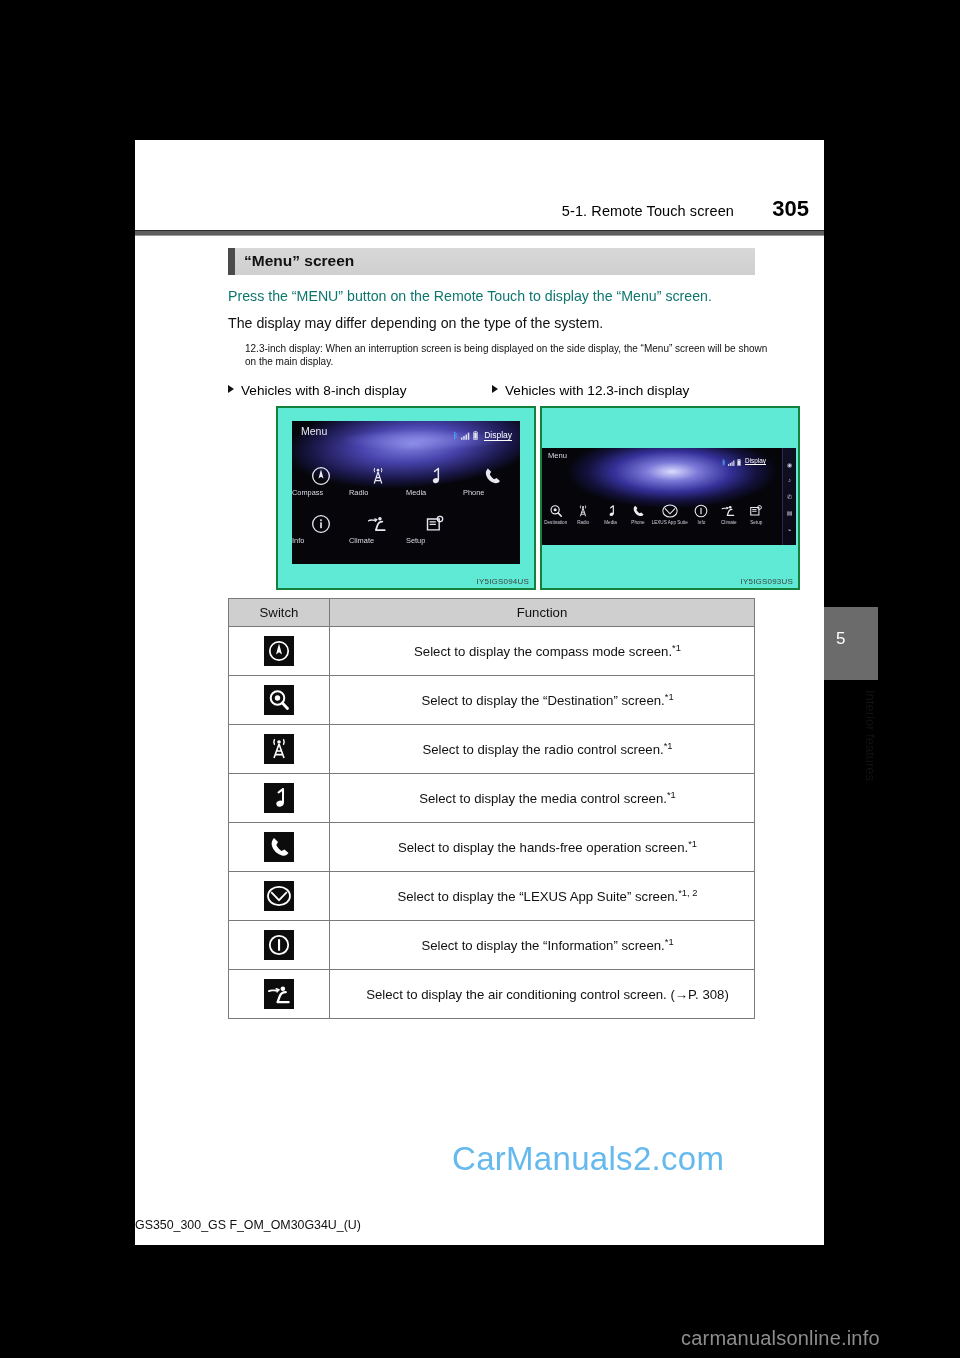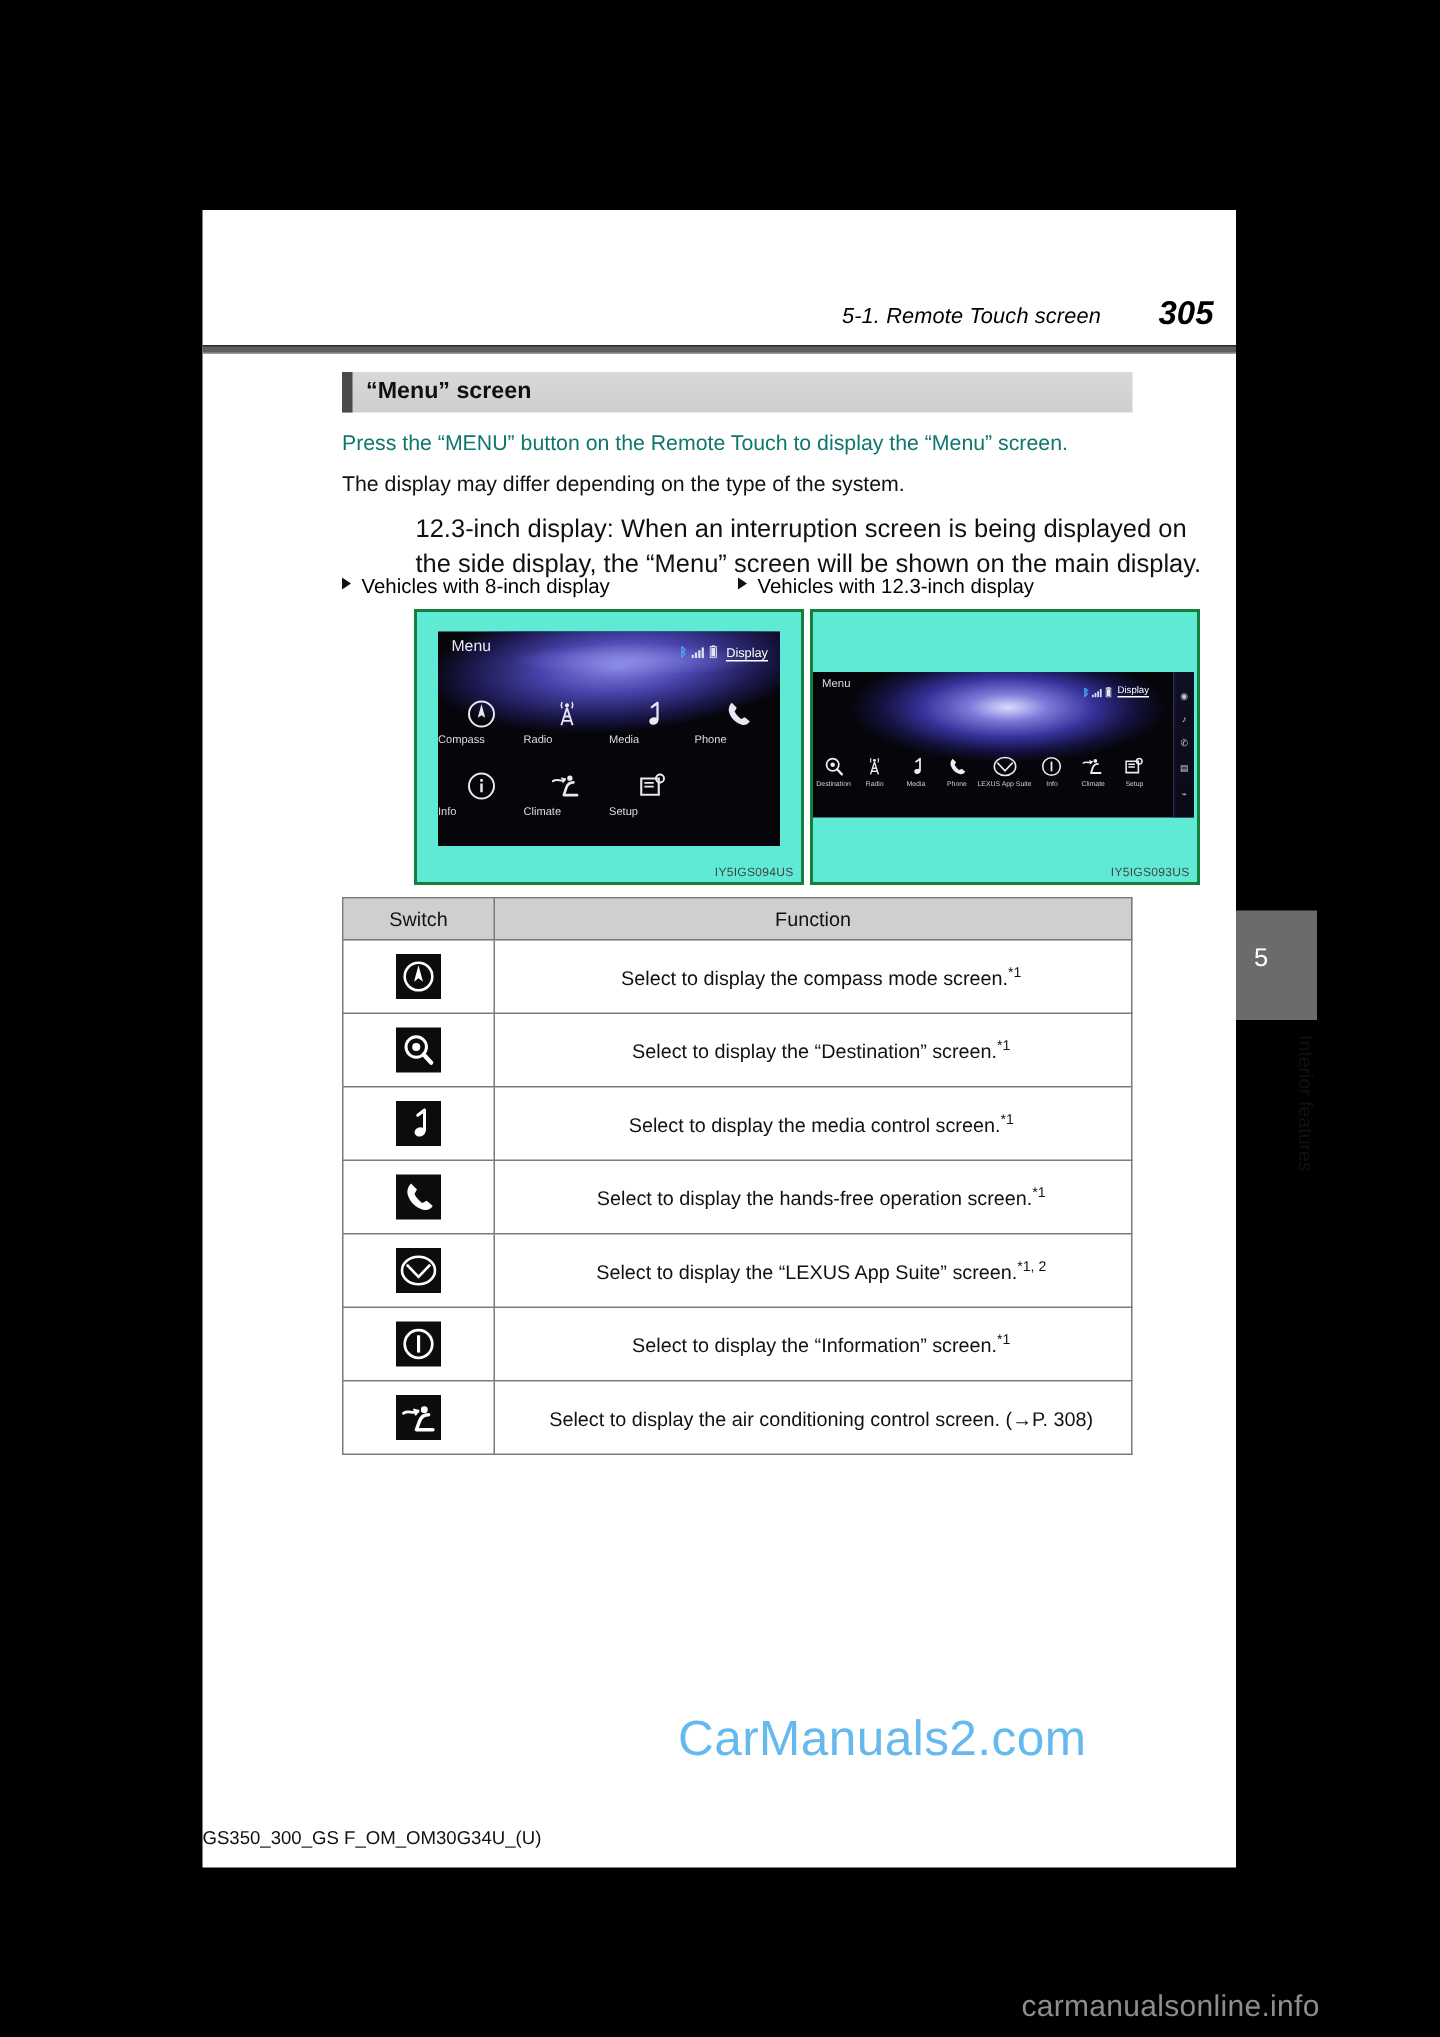--- a/index.html
+++ b/index.html
@@ -6,21 +6,21 @@
   body{
     width:960px;height:1358px;background:#000;overflow:hidden;
     font-family:"Liberation Sans", sans-serif;
   }
   #page{
     position:absolute;left:135px;top:140px;width:689px;height:1105px;
     background:#fff;
   }
 
   
-  .hdr{position:absolute;left:0;top:60px;width:689px;height:34px;font-style:italic;}
+  .hdr{position:absolute;left:0;top:60px;width:689px;height:34px;}
   .hdr-title{
     position:absolute;right:90px;top:3px;font-size:14.5px;color:#000;
     letter-spacing:.1px;white-space:nowrap;
   }
   .hdr-page{
     position:absolute;right:15px;top:-4px;font-size:22px;font-weight:bold;color:#000;
   }
   .hdr-rule{
     position:absolute;left:0;top:30px;width:689px;height:4px;
     background:#5e5e5e;border-top:1px solid #2b2b2b;border-bottom:1px solid #9b9b9b;
@@ -28,21 +28,21 @@
 
   
   .sec{position:absolute;left:93px;top:108px;width:527px;height:27px;
        background:linear-gradient(to bottom,#d8d8d8,#cfcfcf);}
   .sec-accent{position:absolute;left:0;top:0;width:7px;height:27px;background:#4a4a4a;}
   .sec-label{position:absolute;left:16px;top:4px;font-size:15.5px;font-weight:bold;color:#111;}
 
   
   .p1{position:absolute;left:93px;top:148px;width:540px;font-size:14.2px;color:#0f766e;}
   .p2{position:absolute;left:93px;top:175px;width:540px;font-size:14.2px;color:#111;}
-  .p3{position:absolute;left:110px;top:202px;width:525px;font-size:17px;color:#111;line-height:1.33;margin-left:32px;}
+  .p3{position:absolute;left:110px;top:202px;width:525px;font-size:10px;color:#111;line-height:1.33;}
 
   
   .cap{position:absolute;font-size:13.6px;color:#000000;}
   .cap .tri{display:inline-block;width:0;height:0;border-left:6px solid #111;
             border-top:4.5px solid transparent;border-bottom:4.5px solid transparent;
             margin-right:7px;vertical-align:2px;}
   #cap8{left:93px;top:243px;}
   #cap12{left:357px;top:243px;}
 
   
@@ -390,20 +390,32 @@
                 <path d="M15.4 15 L20.5 20.5" stroke="#fff" stroke-width="2.8" stroke-linecap="round"></path>
               </svg>
           </span>
         </td>
         <td class="fnc"><span>Select to display the “Destination” screen.</span><sup>*1</sup></td>
       </tr>
       <tr>
         <td class="swc">
           <span class="sw-ico">
             <svg width="24" height="24" viewBox="0 0 24 24">
+                <path d="M12 7 L7 21 M12 7 L17 21 M9.2 14 L14.8 14 M8.2 17.6 L15.8 17.6" stroke="#fff" stroke-width="1.6" fill="none"></path>
+                <circle cx="12" cy="5" r="1.8" fill="#fff"></circle>
+                <path d="M7.6 2.2 A5.8 5.8 0 0 0 7.6 7.8 M16.4 2.2 A5.8 5.8 0 0 1 16.4 7.8" stroke="#fff" stroke-width="1.4" fill="none"></path>
+              </svg>
+          </span>
+        </td>
+        <td class="fnc"><span>Select to display the radio control screen.</span><sup>*1</sup></td>
+      </tr>
+      <tr>
+        <td class="swc">
+          <span class="sw-ico">
+            <svg width="24" height="24" viewBox="0 0 24 24">
                 <path d="M16 3 L16 16.5 M16 3 C16 3 13.5 5 11.5 6.5" stroke="#fff" stroke-width="2" fill="none" stroke-linecap="round"></path>
                 <ellipse cx="13" cy="17.6" rx="3.7" ry="3" fill="#fff" transform="rotate(-18 13 17.6)"></ellipse>
               </svg>
           </span>
         </td>
         <td class="fnc"><span>Select to display the media control screen.</span><sup>*1</sup></td>
       </tr>
       <tr>
         <td class="swc">
           <span class="sw-ico">

